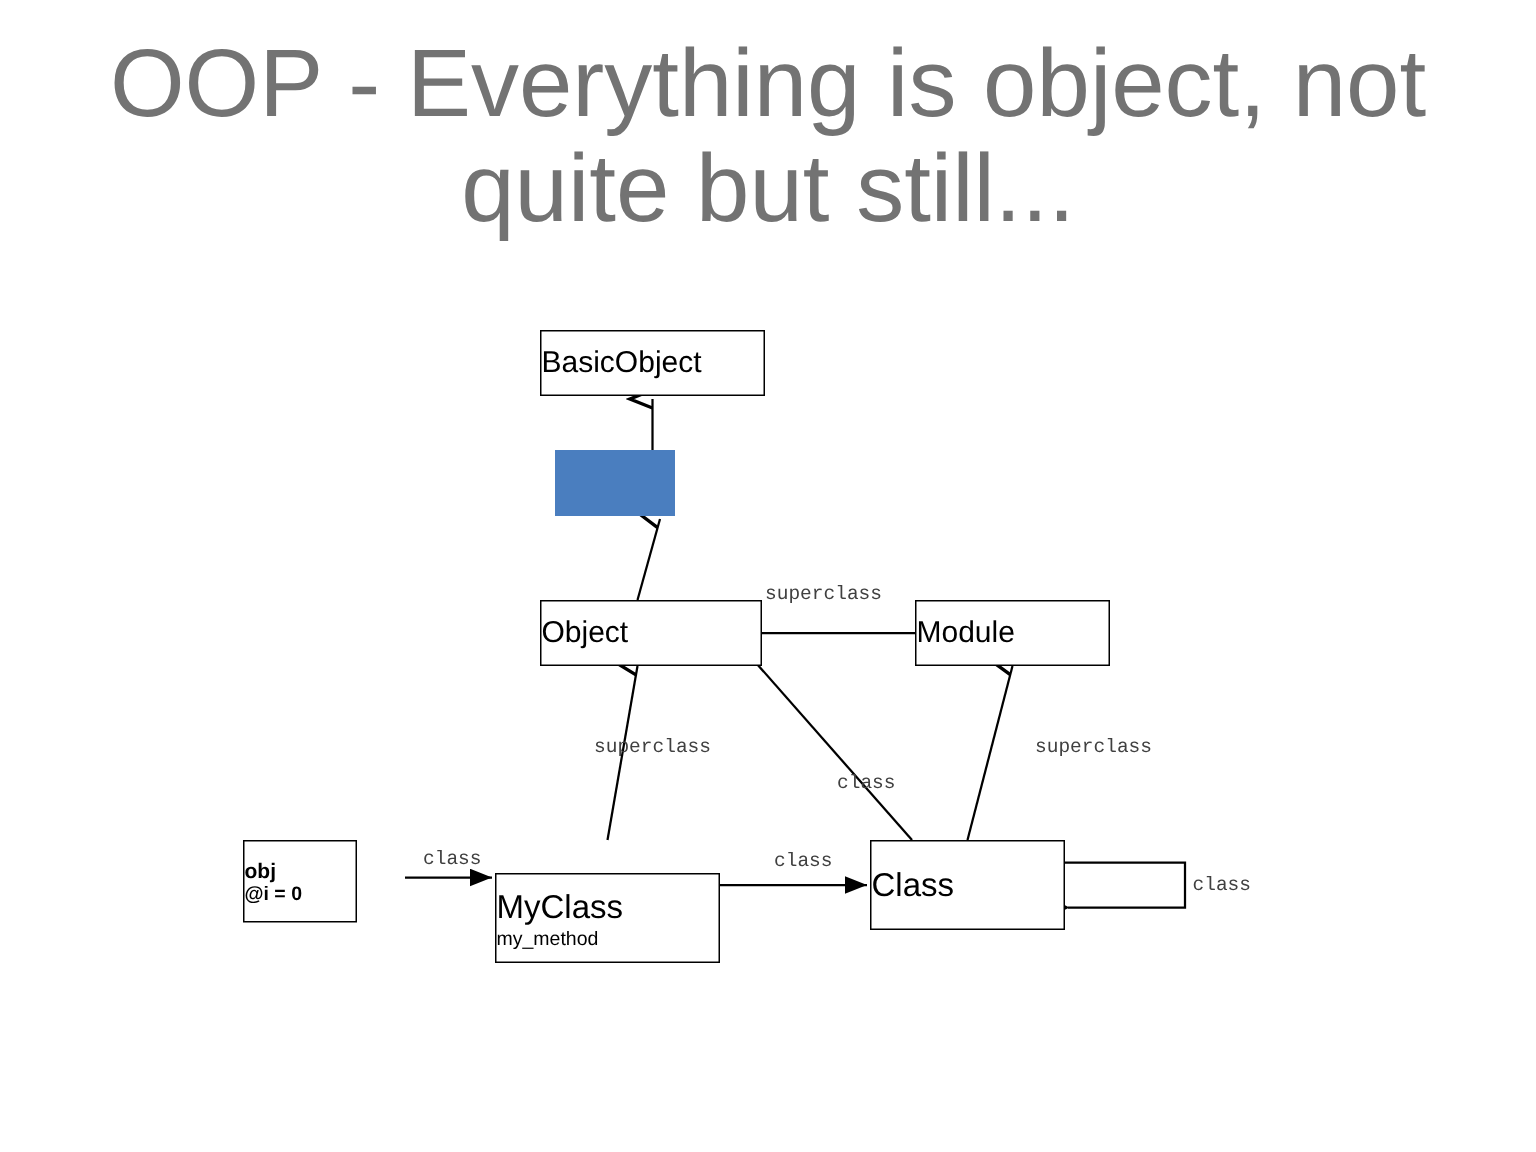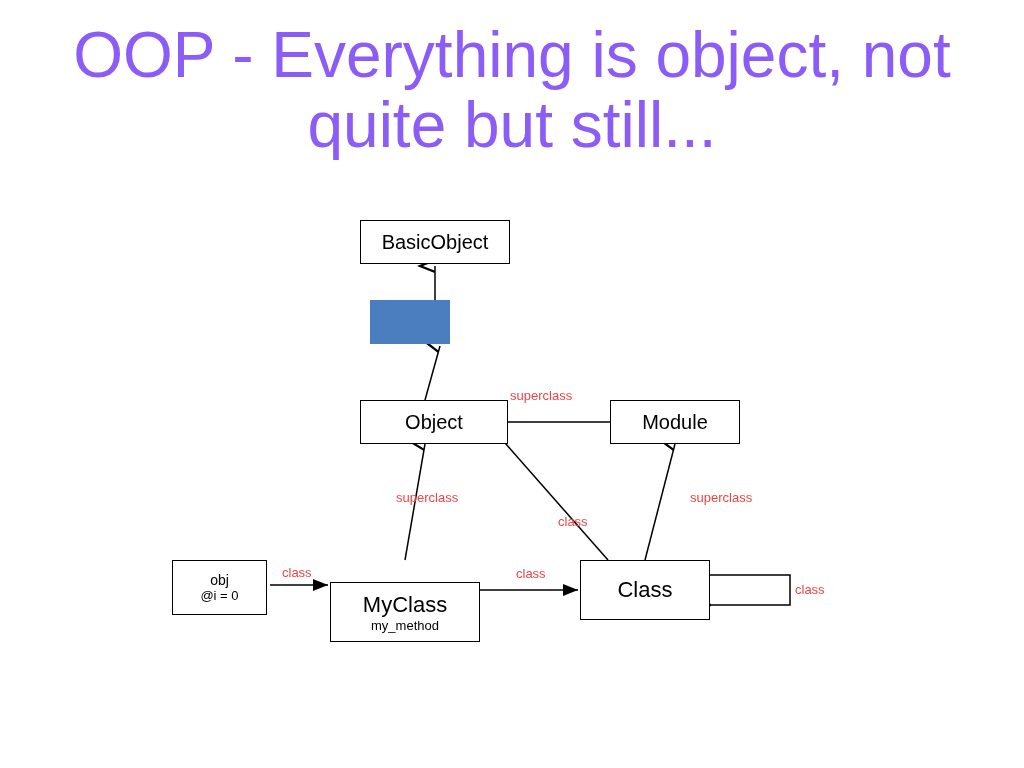--- a/index.html
+++ b/index.html
@@ -10,21 +10,21 @@
       height: 768px;
       overflow: hidden;
       position: relative;
     }
     #title {
       text-align: center;
       font-size: 64px;
       font-weight: normal;
       line-height: 1.1;
       padding: 20px 40px 10px 40px;
-      color: #8b5cf6;
+      color: #737373;
     }
     #diagram-area {
       position: absolute;
       top: 220px;
       left: 0;
       width: 1024px;
       height: 548px;
     }
     svg {
       position: absolute;
@@ -32,36 +32,37 @@
       left: 0;
       width: 1024px;
       height: 548px;
     }
     .box {
       position: absolute;
       border: 1.5px solid #000;
       background: #fff;
       display: flex;
       flex-direction: column;
-      align-items: center;
+      align-items: flex-start;
       justify-content: center;
       text-align: center;
       font-size: 20px;
     }
     .box-blue {
       background: #4a7ebf;
       border: 1.5px solid #4a7ebf;
     }
     .small-text {
       font-size: 13px;
     }
     .label-small {
       font-size: 13px;
-      color: #ef4444;
+      color: #404040;
       position: absolute;
+      font-family: Liberation Mono, monospace;
     }
   </style>
 </head>
 <body>
 
 <div id="title">OOP - Everything is object, not quite but still...</div>
 
 <div id="diagram-area">
 
   <svg xmlns="http://www.w3.org/2000/svg">
@@ -136,18 +137,18 @@
 
   <div class="box" style="left:330px; top:340px; width:150px; height:60px;margin-top:22px;">
     <span style="font-size:22px;">MyClass</span>
     <span class="small-text">my_method</span>
   </div>
 
   <div class="box" style="left:580px; top:340px; width:130px; height:60px;">
     <span style="font-size:22px;">Class</span>
   </div>
 
-  <div class="box" style="left:172px; top:340px; width:95px; height:55px; font-size:14px;">
+  <div class="box" style="left:162px; top:340px; width:76px; height:55px; font-size:14px;font-weight:bold;">
     <span>obj</span>
     <span class="small-text">@i = 0</span>
   </div>
 
 </div>
 
 </body></html>

